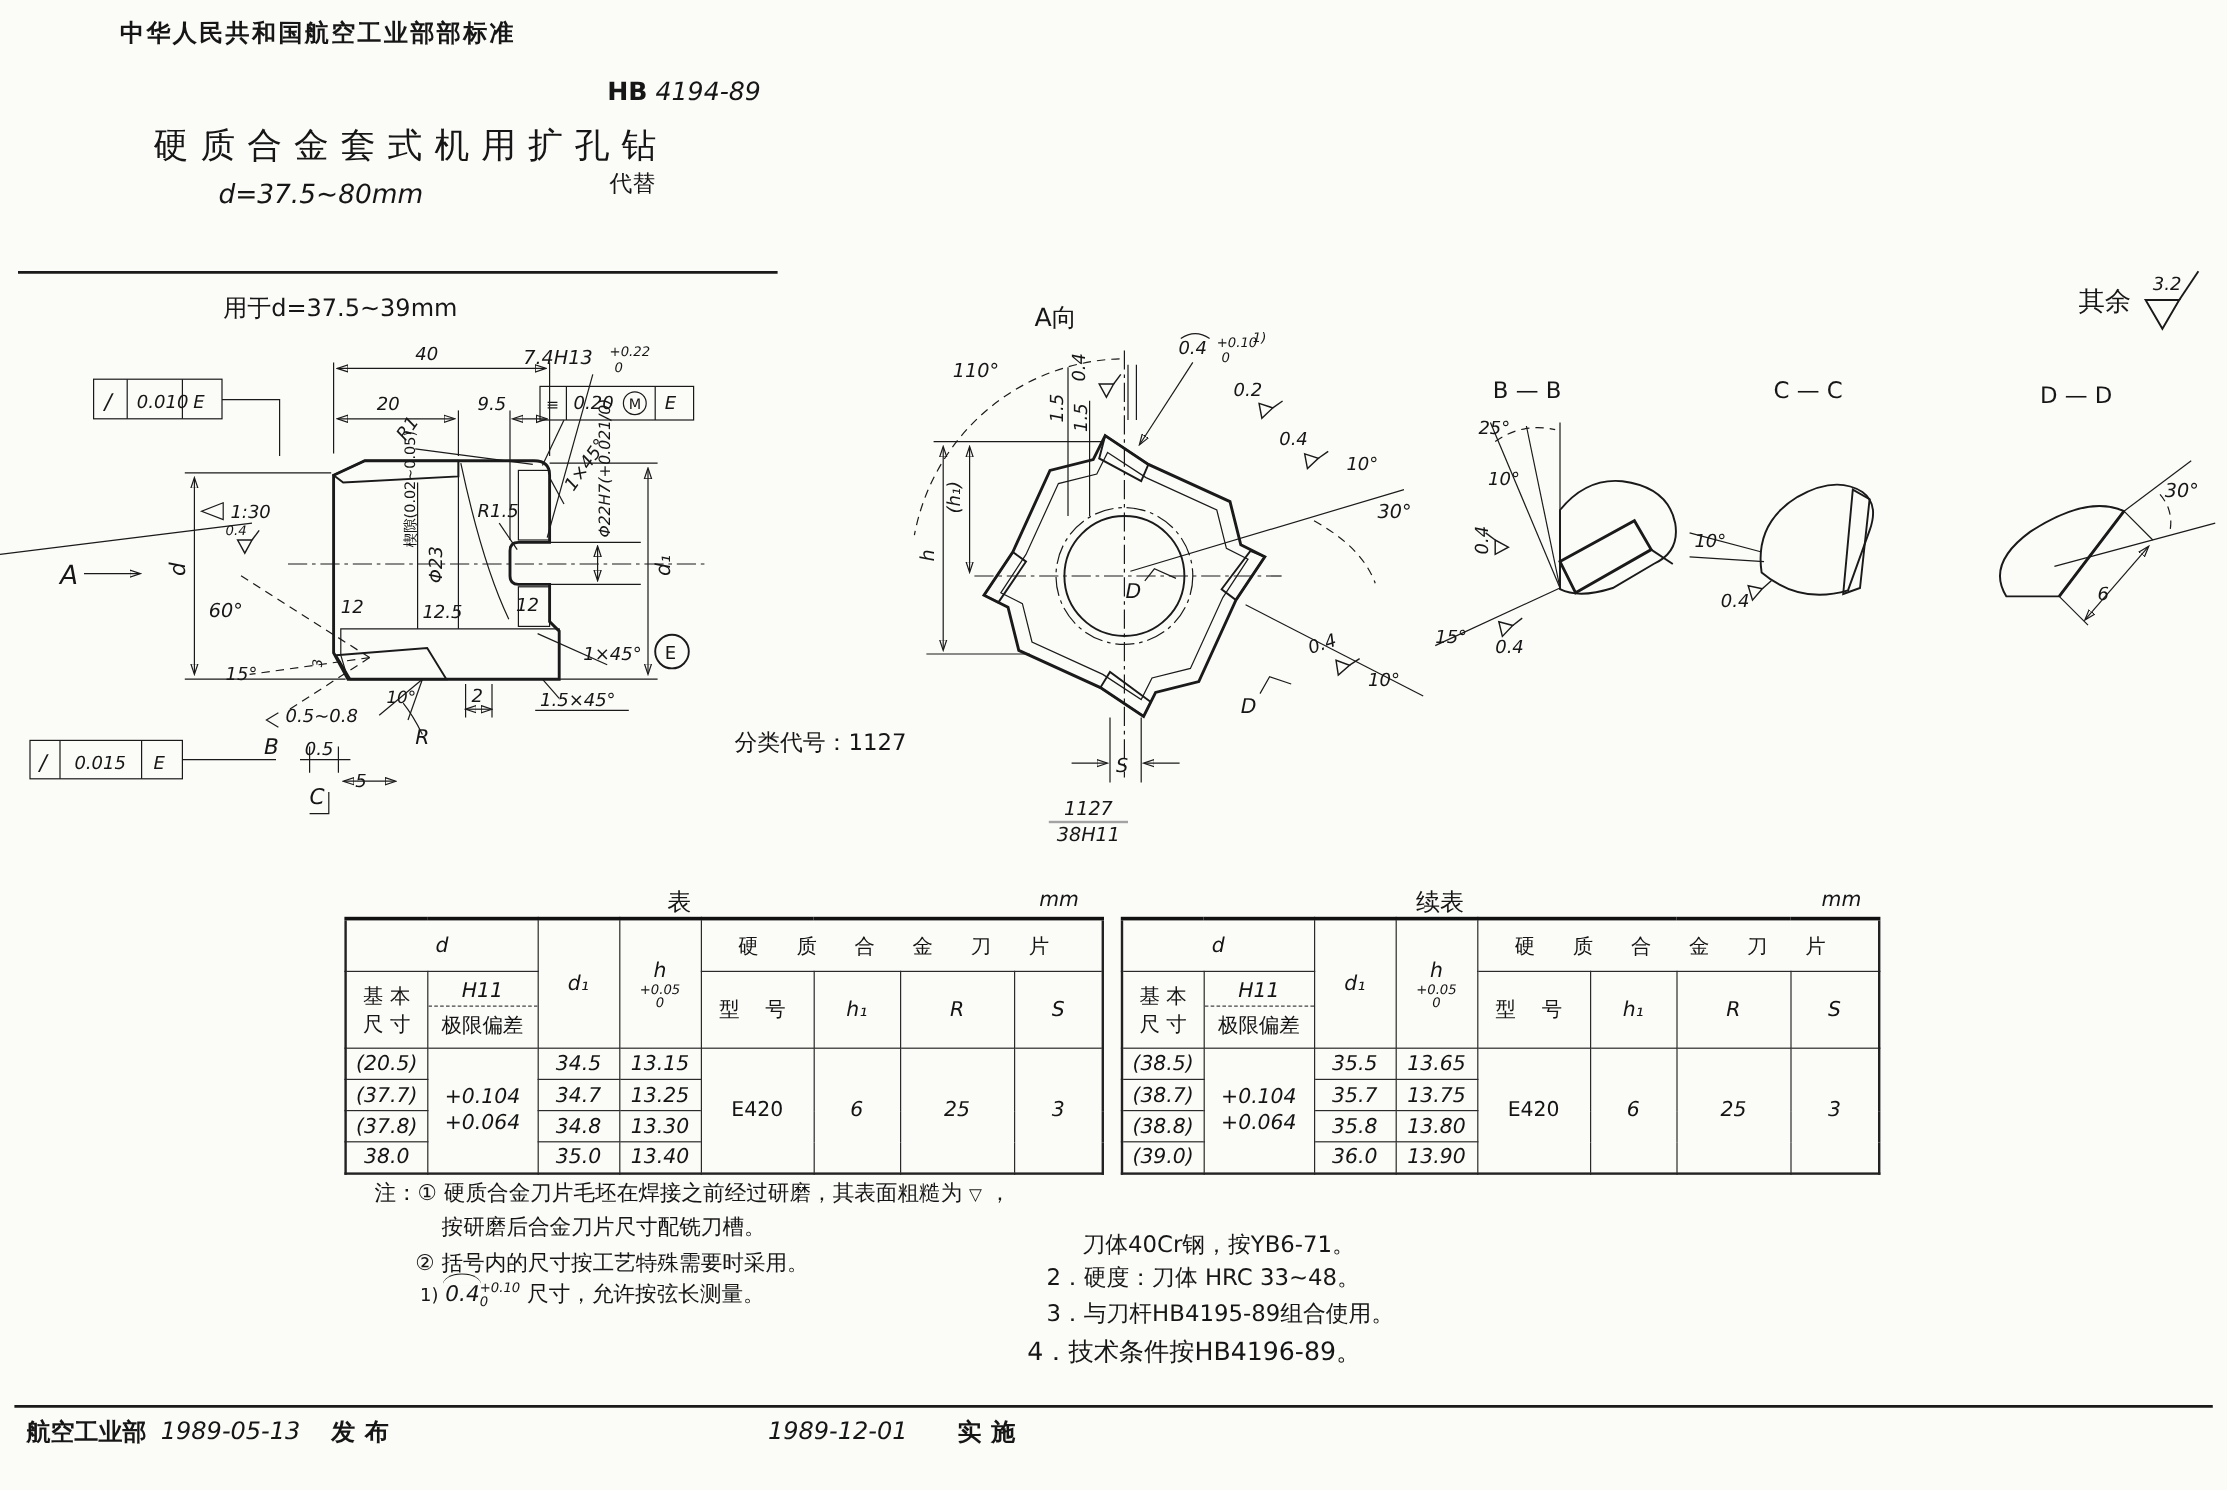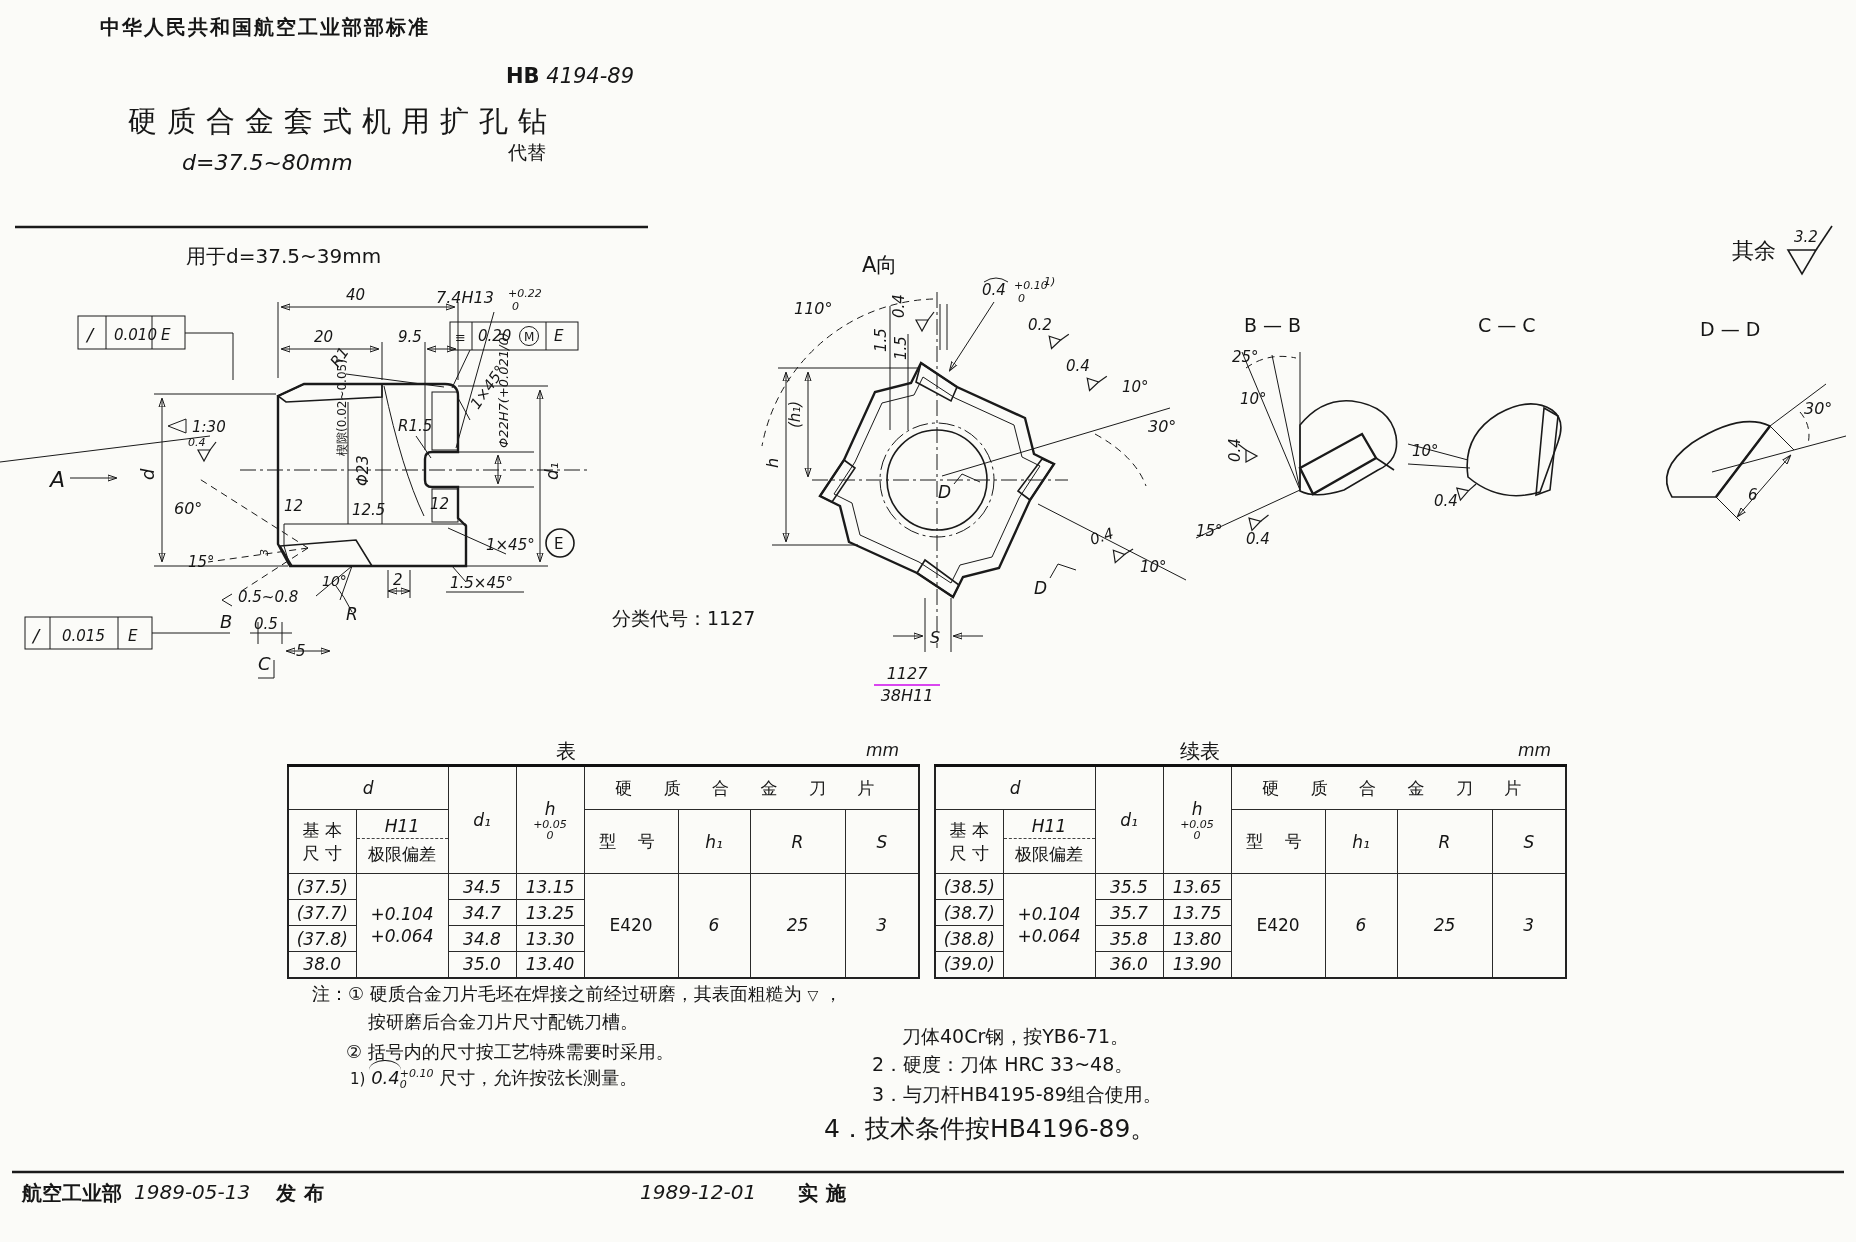--- a/index.html
+++ b/index.html
@@ -20,21 +20,21 @@
   svg .cl{stroke-dasharray:16 4 3 4;}
   .dtable{position:absolute;border-collapse:collapse;table-layout:fixed;text-align:center;
           font-size:17px;color:#141414;border:2px solid #222;border-top:3px solid #111;}
   .dtable th,.dtable td{border:1px solid #2a2a2a;font-weight:normal;padding:0;overflow:hidden;}
   .dtable .h11t{border-bottom:1px dashed #444;padding:3px 0 2px 0;}
   .dtable .h11b{padding:4px 0;}
   .tolstack{font-size:11px;line-height:11px;font-style:italic;}
   .devcell div{line-height:22px;font-style:italic;}
   .dr{height:26px;font-style:italic;}
   .frac{text-align:center;font-style:italic;font-size:16px;}
-  .frac .ft{border-bottom:2px solid #d946ef;padding:0 4px 1px 4px;}
+  .frac .ft{border-bottom:2px solid #a3a3a3;padding:0 4px 1px 4px;}
   .note{font-size:18px;}
   .supsub{display:inline-flex;flex-direction:column;font-size:11px;line-height:11px;vertical-align:middle;font-style:italic;}
   .arcdim{position:relative;display:inline-block;font-style:italic;}
   .arcdim .arc{position:absolute;left:-2px;top:-7px;width:110%;height:9px;border-top:1.6px solid #161616;
                border-radius:50%/100% 100% 0 0;}
 </style>
 </head>
 <body>
 
 <div id="page">
@@ -384,21 +384,21 @@
         <th>
             <div class="h11t it">H11</div>
             <div class="h11b">极限偏差</div>
           </th>
         <th style="letter-spacing:8px">型 号</th>
         <th class="it">h₁</th>
         <th class="it">R</th>
         <th class="it">S</th>
       </tr>
       <tr class="dr">
-        <td>(37.5)</td>
+        <td>(20.5)</td>
         <td rowspan="4" class="devcell">
             <div>+0.104</div>
             <div>+0.064</div>
           </td>
         <td>34.5</td>
         <td>13.15</td>
         <td rowspan="4" style="font-style:normal">E420</td>
         <td rowspan="4">6</td>
         <td rowspan="4">25</td>
         <td rowspan="4">3</td>
@@ -502,21 +502,21 @@
     <span class="arcdim"><span class="arc"></span><span>0.4</span></span><span class="supsub">
         <span>+0.10</span>
         <span>0</span>
       </span>
     <span>尺寸，允许按弦长测量。</span>
   </div>
 
   <div class="abs" style="left:902px;top:1024px;font-size:19px">刀体40Cr钢，按YB6-71。</div>
   <div class="abs" style="left:872px;top:1052px;font-size:19px">2．硬度：刀体 HRC 33~48。</div>
   <div class="abs" style="left:872px;top:1082px;font-size:19px">3．与刀杆HB4195-89组合使用。</div>
-  <div class="abs" style="left:824px;top:1112px;font-size:25px">4．技术条件按HB4196-89。</div>
+  <div class="abs" style="left:856px;top:1112px;font-size:21px">4．技术条件按HB4196-89。</div>
 
   <div class="abs b" style="left:22px;top:1180px;font-size:20px">航空工业部</div>
   <div class="abs it" style="left:134px;top:1180px;font-size:20px">1989-05-13</div>
   <div class="abs b" style="left:276px;top:1180px;font-size:20px;letter-spacing:8px">发布</div>
   <div class="abs it" style="left:640px;top:1180px;font-size:20px">1989-12-01</div>
   <div class="abs b" style="left:798px;top:1180px;font-size:20px;letter-spacing:8px">实施</div>
 
 </div>
 
 </body></html>

